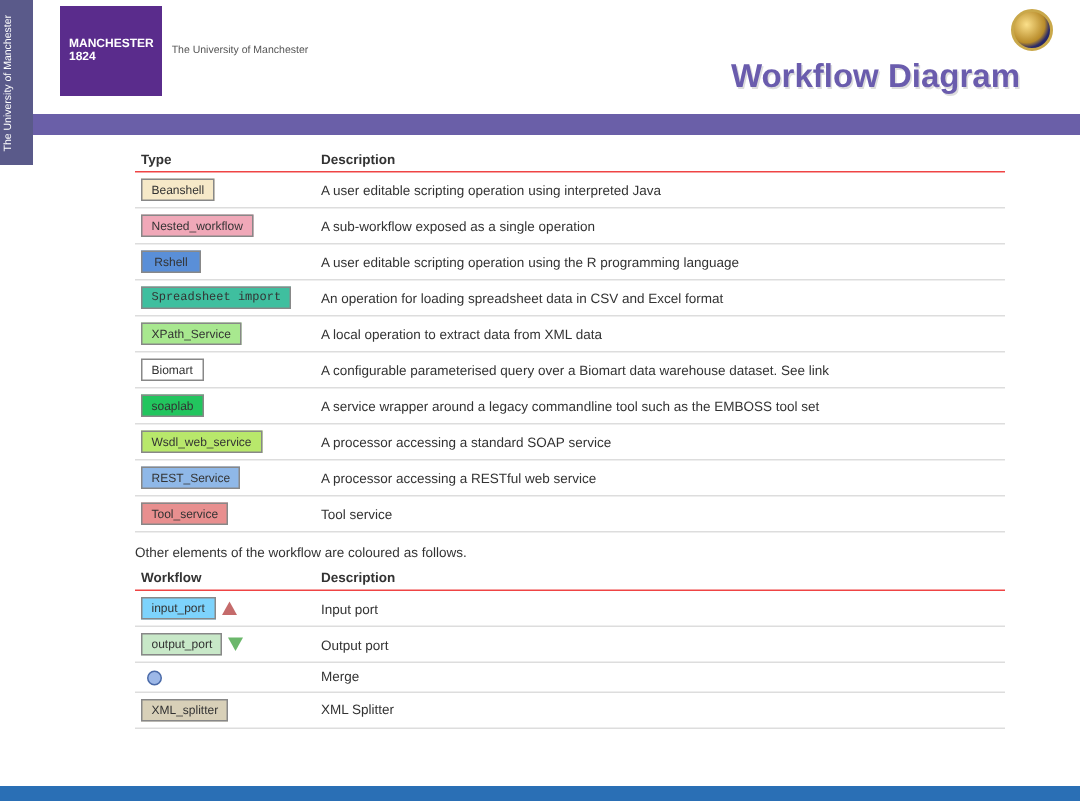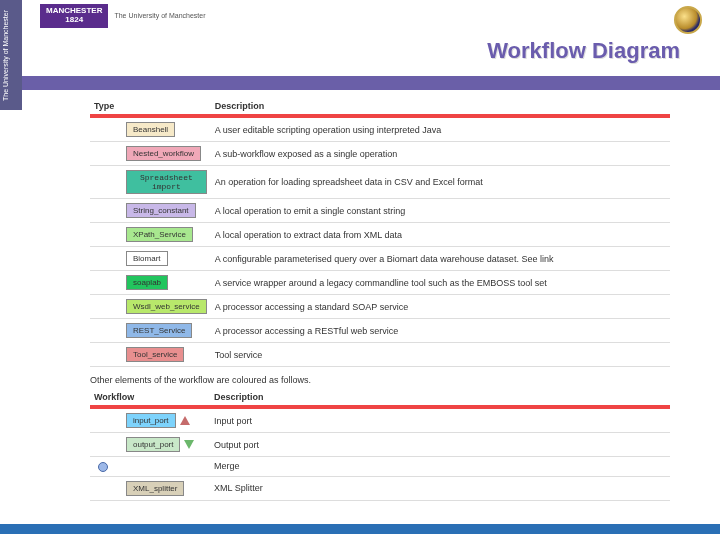--- a/index.html
+++ b/index.html
@@ -20,24 +20,23 @@
   .logo-block {
     display: flex;
     align-items: center;
     gap: 6px;
     margin-left: 30px;
   }
   .logo-square {
     background: #5a2c8c;
     color: #fff;
     font-size: 8px;
-    padding: 3px 6px;
+    padding: 21px 6px;
     font-weight: bold;
     line-height: 1.1;
-    text-align: center;
   }
   .logo-text {
     font-size: 7px;
     color: #555;
   }
   .round-logo {
     position: absolute;
     top: 6px;
     right: 18px;
     width: 28px;
@@ -82,39 +81,38 @@
     color: #333;
   }
   .table {
     width: 100%;
     border-collapse: collapse;
   }
   .table th {
     text-align: left;
     font-weight: bold;
     padding: 3px 4px;
-    border-bottom: 4px solid #ef4444;
+    border-bottom: 1px solid #ef4444;
     font-size: 9px;
   }
   .table td {
     padding: 4px 4px;
     border-bottom: 1px solid #ddd;
     vertical-align: middle;
     font-size: 9px;
   }
   .type-col { width: 120px; }
   .tag {
     display: inline-block;
     padding: 2px 6px;
     font-size: 8px;
     border: 1px solid #888;
     background: #eee;
     min-width: 40px;
     text-align: center;
-    margin-left: 32px;
   }
   .note {
     margin: 8px 0 4px 0;
     font-size: 9px;
     color: #333;
   }
   .tri-up {
     display: inline-block;
     width: 0; height: 0;
     border-left: 5px solid transparent;
@@ -180,26 +178,26 @@
     <tbody id="types-body">
         <tr>
           <td class="type-col"><span class="tag" style="background: rgb(246, 233, 200);">Beanshell</span></td>
           <td>A user editable scripting operation using interpreted Java</td>
         </tr>
         <tr>
           <td class="type-col"><span class="tag" style="background: rgb(240, 168, 184);">Nested_workflow</span></td>
           <td>A sub-workflow exposed as a single operation</td>
         </tr>
         <tr>
+          <td class="type-col"><span class="tag" style="background: rgb(90, 143, 216);">Rshell</span></td>
+          <td>A user editable scripting operation using the R programming language</td>
+        </tr>
+        <tr>
           <td class="type-col"><span class="tag" style="background: rgb(63, 191, 159); font-family: Liberation Mono, monospace;">Spreadsheet import</span></td>
           <td>An operation for loading spreadsheet data in CSV and Excel format</td>
-        </tr>
-        <tr>
-          <td class="type-col"><span class="tag" style="background: rgb(200, 184, 232);">String_constant</span></td>
-          <td>A local operation to emit a single constant string</td>
         </tr>
         <tr>
           <td class="type-col"><span class="tag" style="background: rgb(168, 232, 143);">XPath_Service</span></td>
           <td>A local operation to extract data from XML data</td>
         </tr>
         <tr>
           <td class="type-col"><span class="tag" style="background: rgb(255, 255, 255);">Biomart</span></td>
           <td>A configurable parameterised query over a Biomart data warehouse dataset. See link</td>
         </tr>
         <tr>

